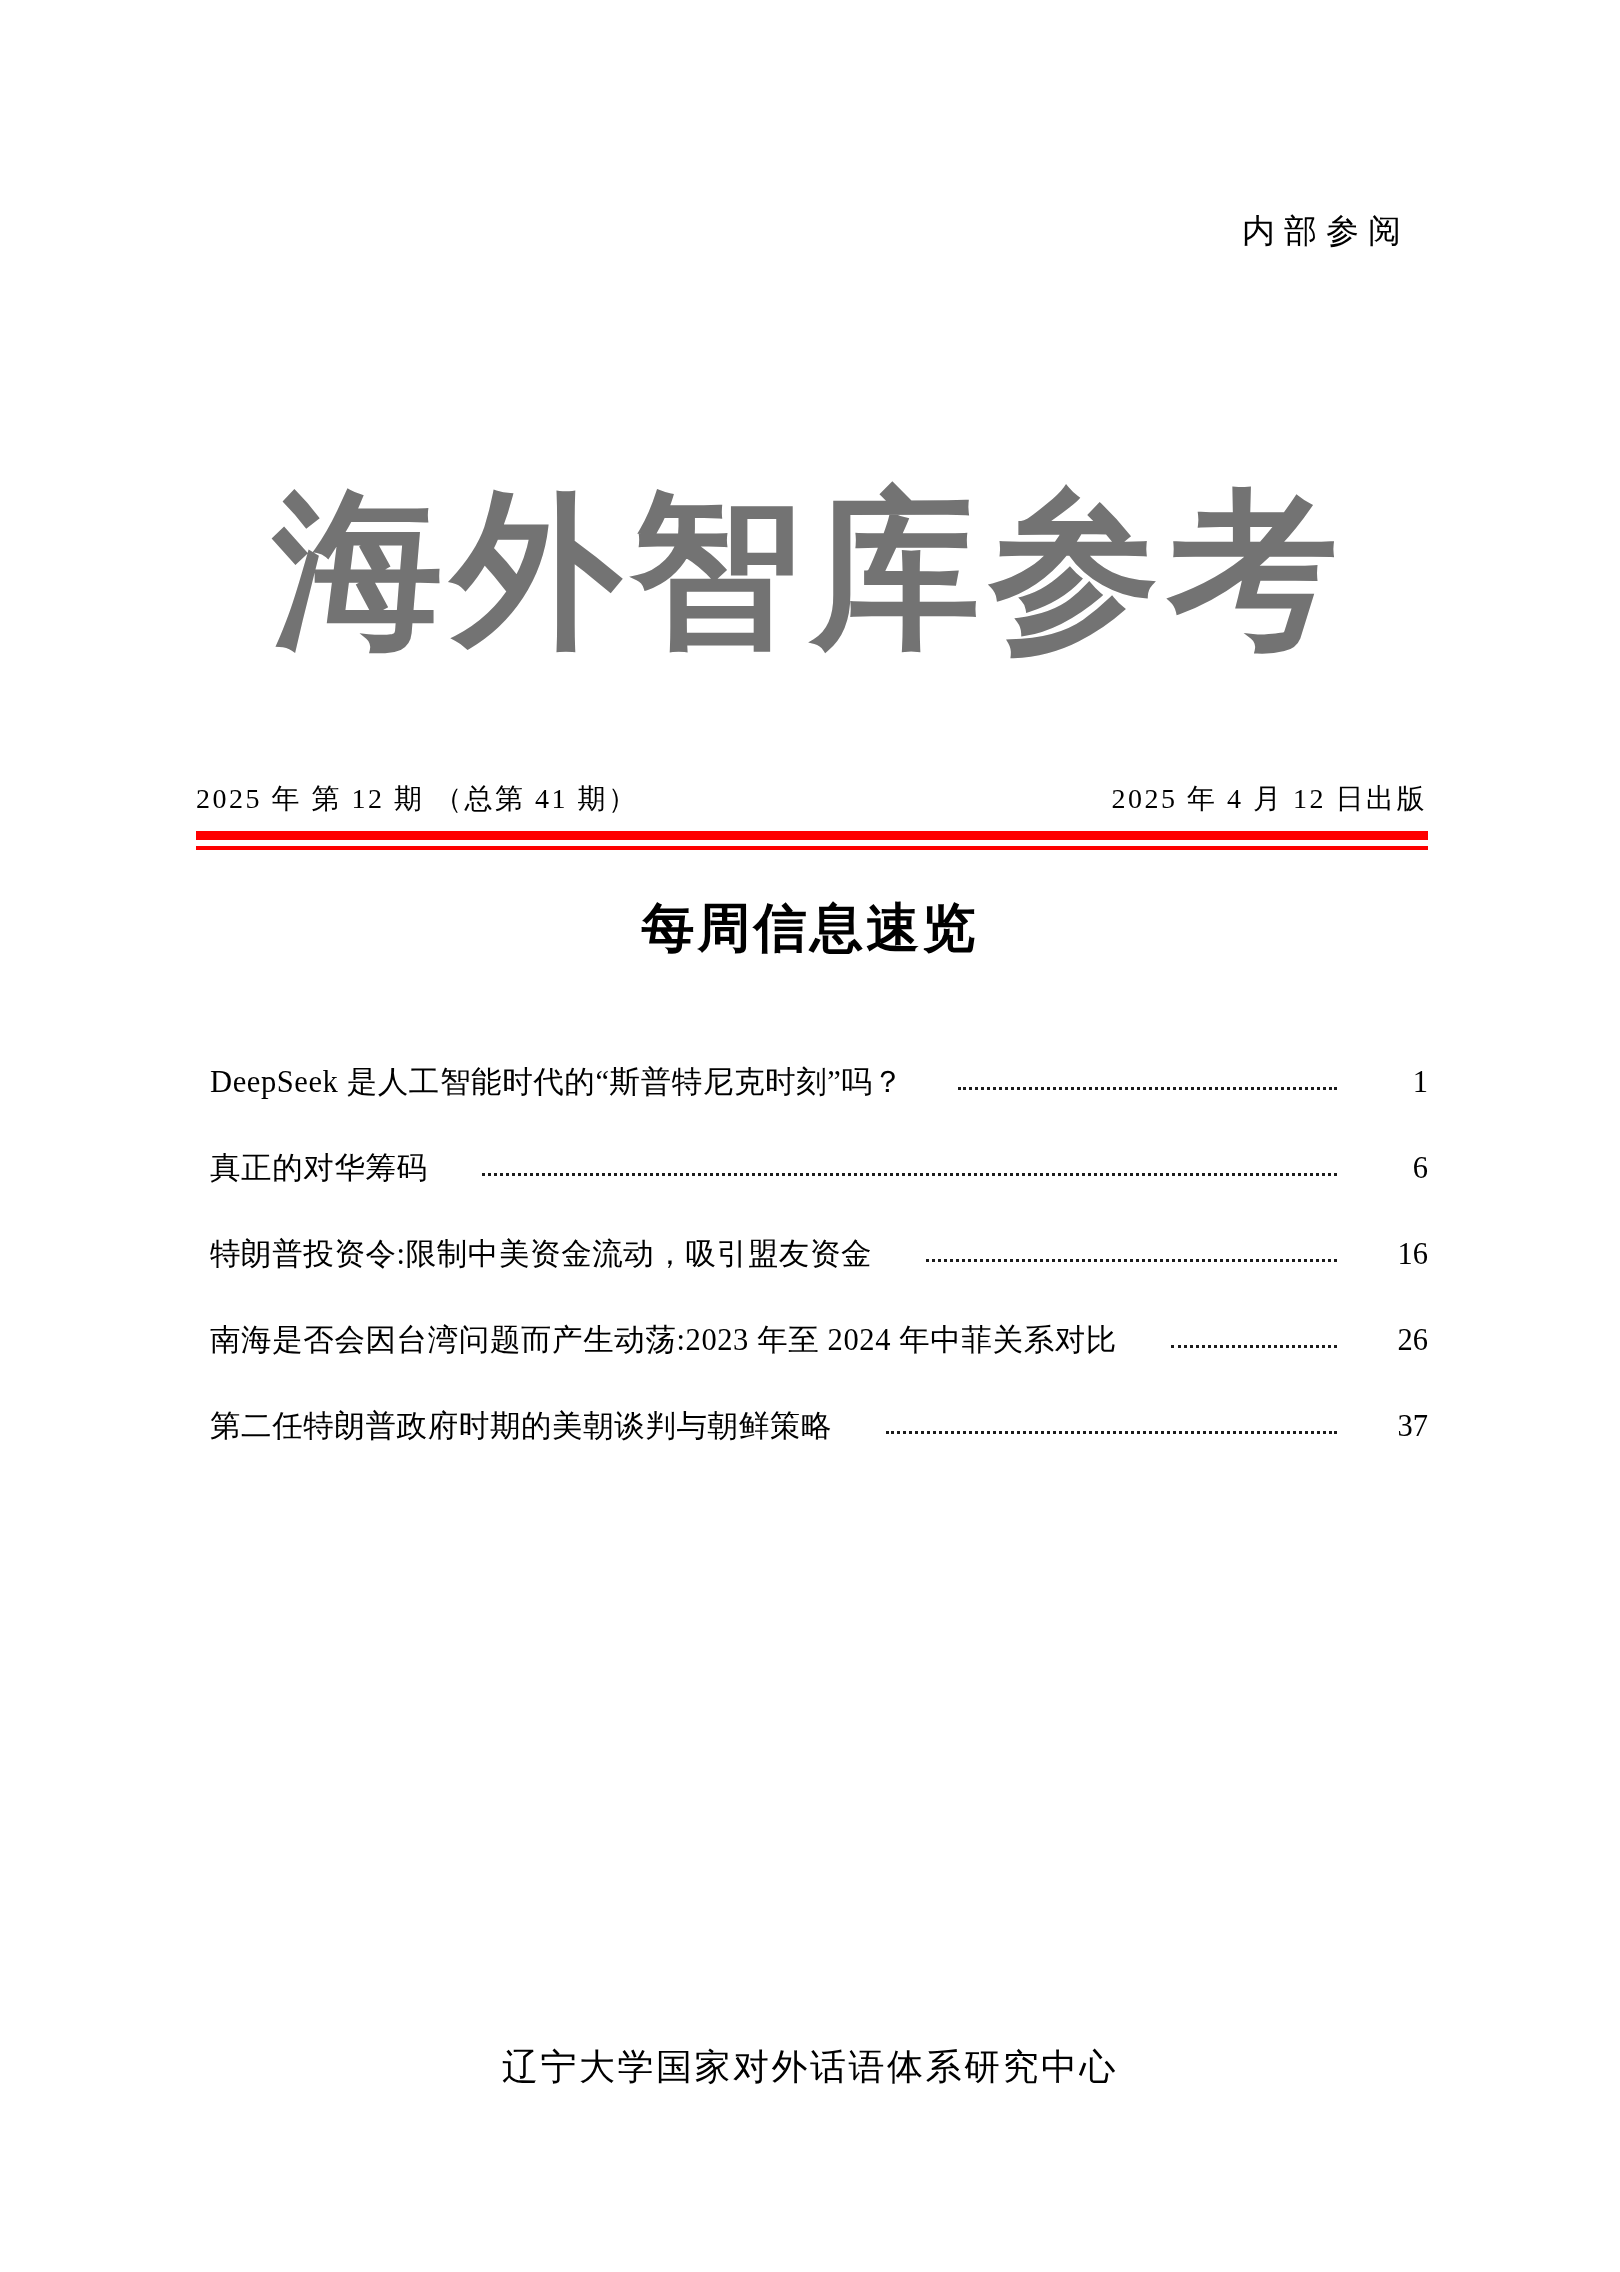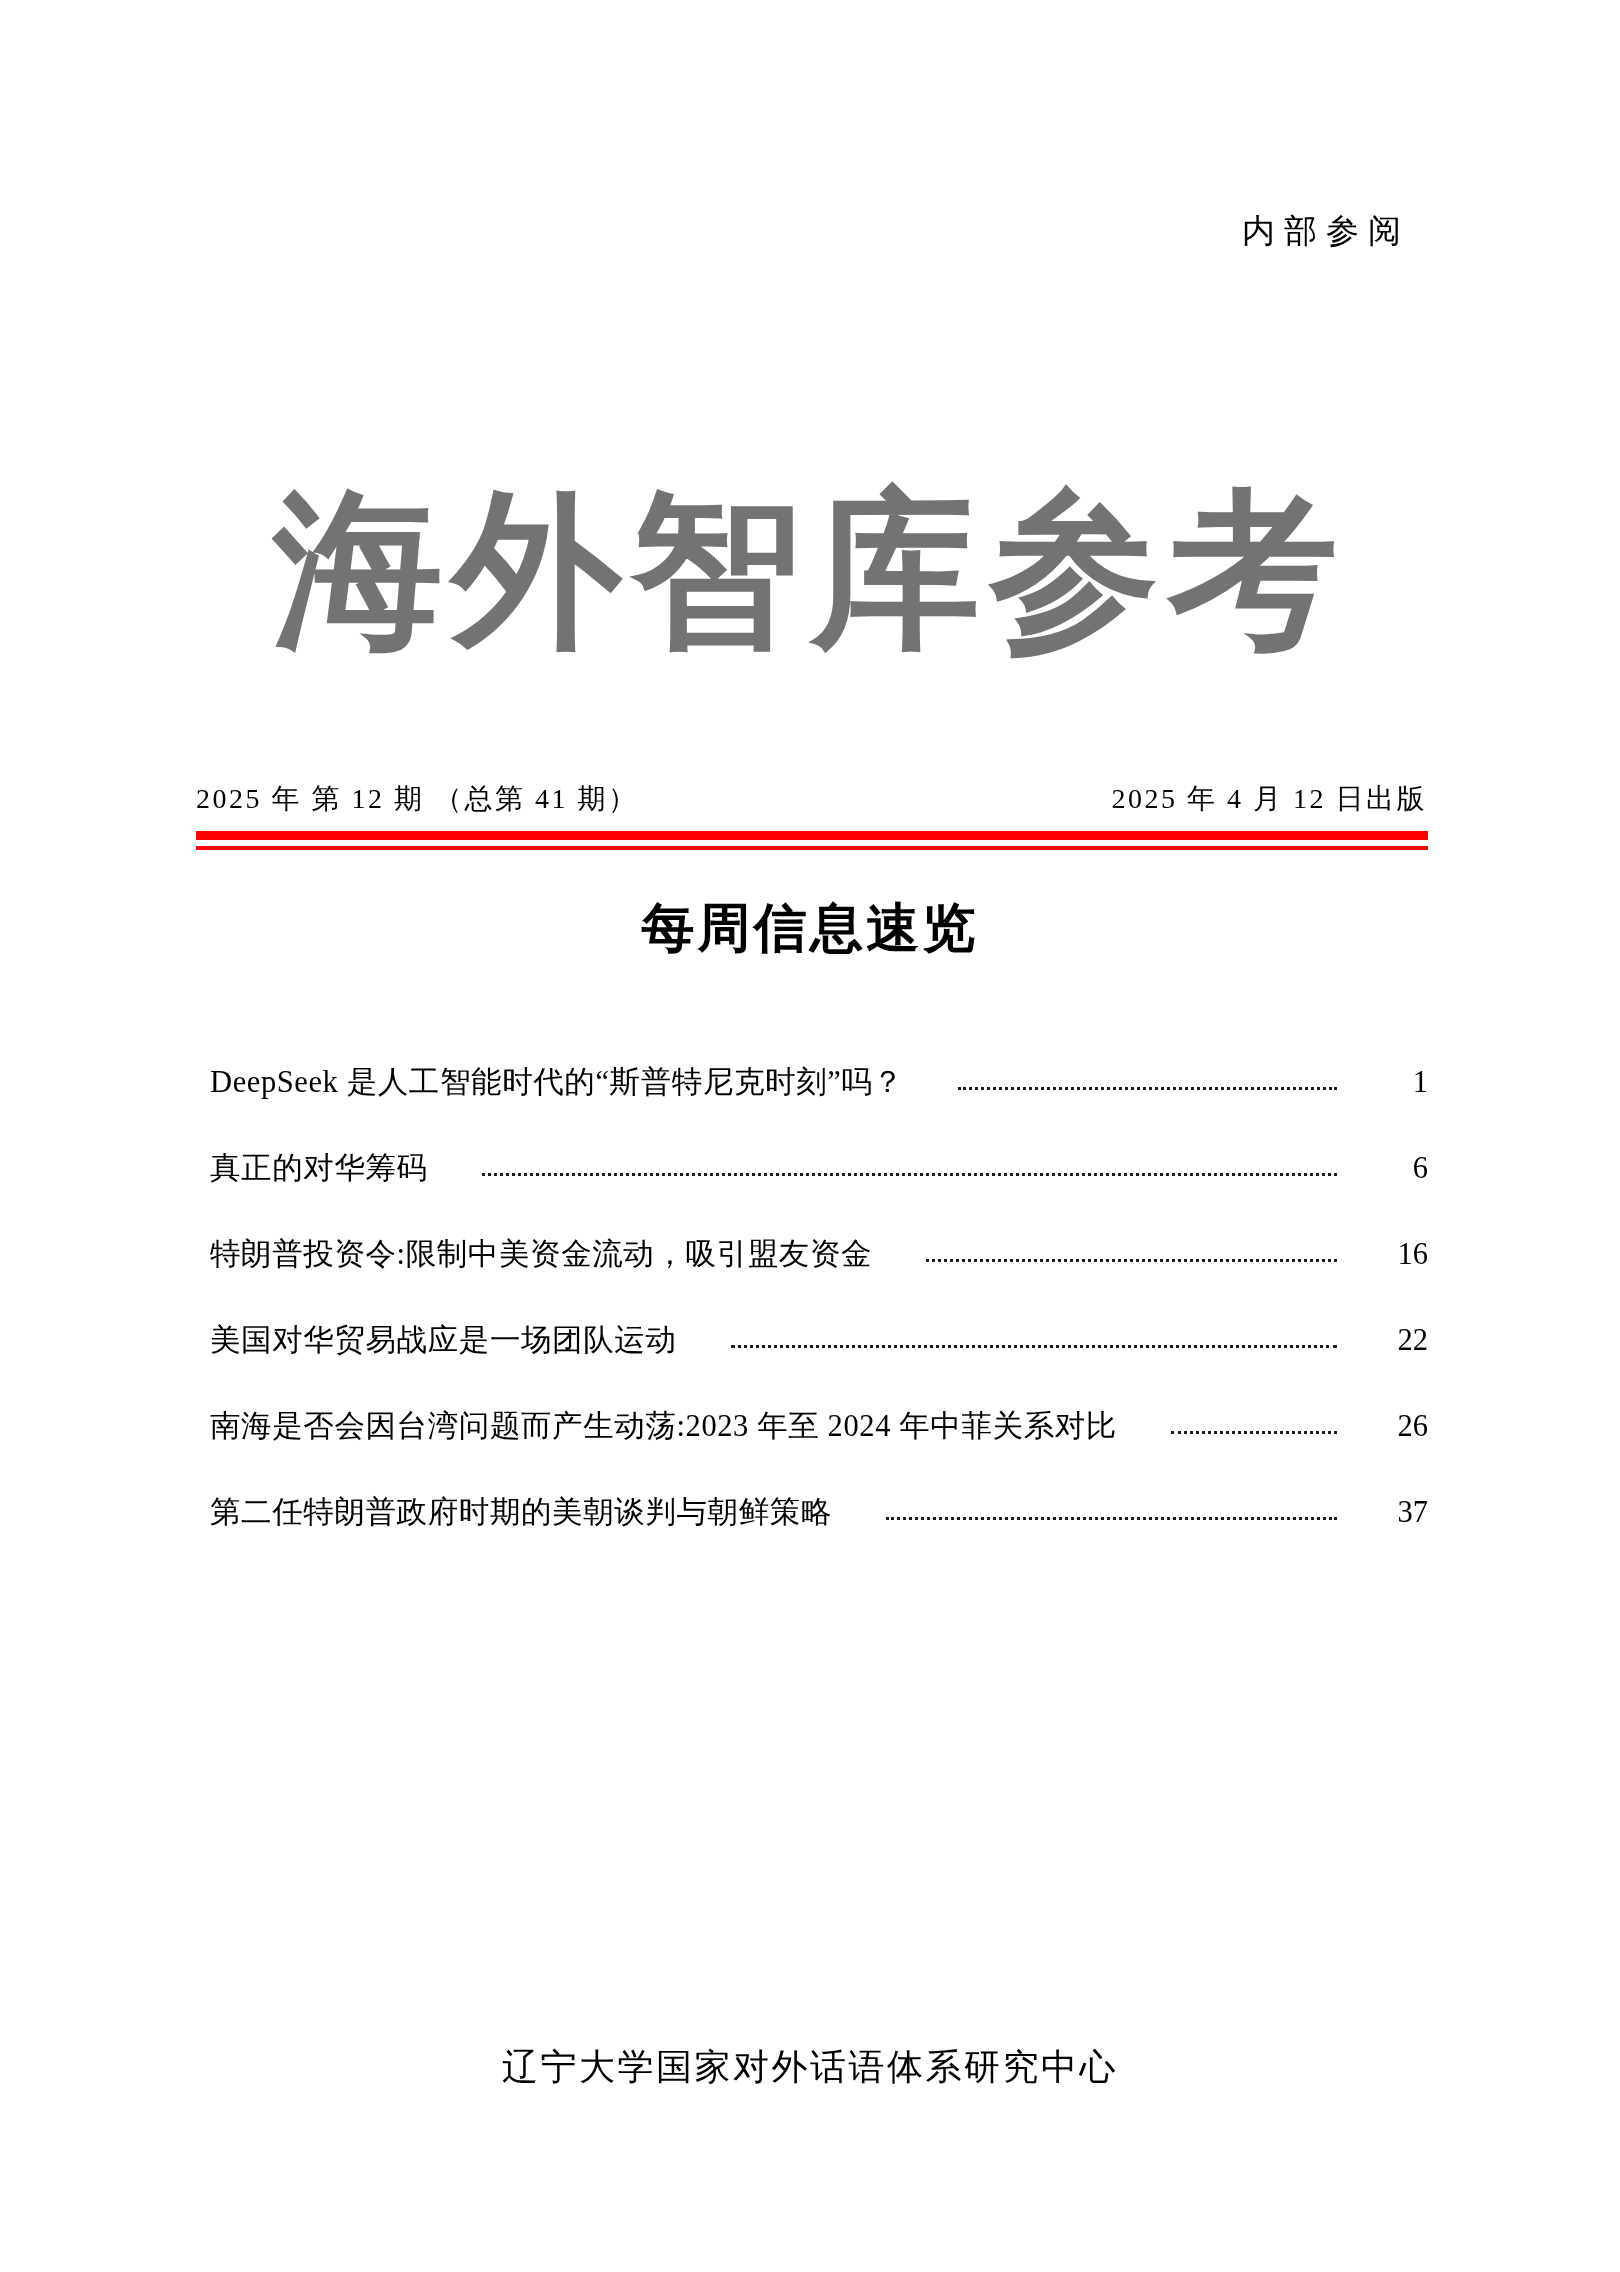--- a/index.html
+++ b/index.html
@@ -177,25 +177,20 @@
       <span class="toc-leader"></span>
       <span class="toc-page">6</span>
     </div>
 
     <div class="toc-row">
       <span class="toc-title">特朗普投资令:限制中美资金流动，吸引盟友资金</span>
       <span class="toc-leader"></span>
       <span class="toc-page">16</span>
     </div>
 
-    <div class="toc-row">
-      <span class="toc-title">美国对华贸易战应是一场团队运动</span>
-      <span class="toc-leader"></span>
-      <span class="toc-page">22</span>
-    </div>
 
     <div class="toc-row">
       <span class="toc-title">南海是否会因台湾问题而产生动荡:2023 年至 2024 年中菲关系对比</span>
       <span class="toc-leader"></span>
       <span class="toc-page">26</span>
     </div>
 
     <div class="toc-row">
       <span class="toc-title">第二任特朗普政府时期的美朝谈判与朝鲜策略</span>
       <span class="toc-leader"></span>

